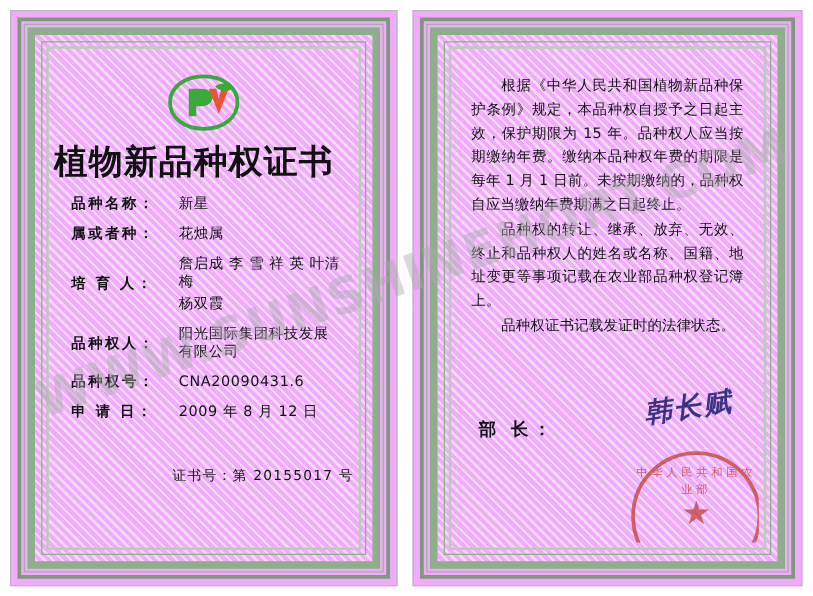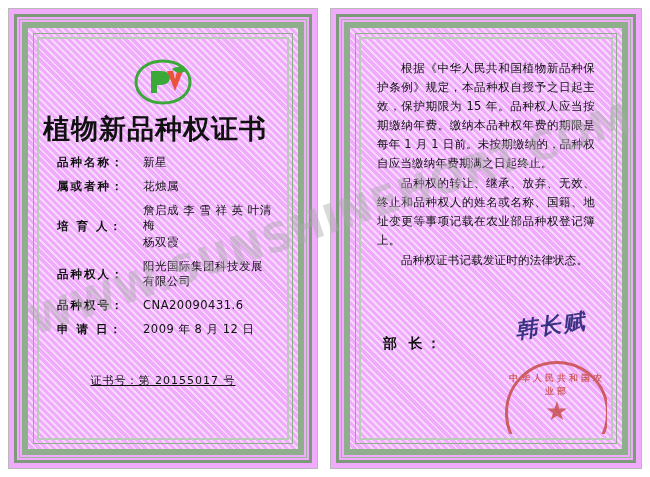--- a/index.html
+++ b/index.html
@@ -129,25 +129,24 @@
   .field-value .sub {
     display: block;
     margin-top: 2px;
   }
 
   .cert-number {
     position: absolute;
     bottom: 46px;
     left: 0;
     right: 0;
-    text-align: center;
+    text-align: right;
     font-size: 11px;
     color: #111;
     letter-spacing: 1px;
-    text-decoration: underline;
   }
 
   
   .body-text {
     position: absolute;
     top: 16px;
     left: 12px;
     right: 12px;
     font-size: 11.5px;
     line-height: 19px;
@@ -196,21 +195,21 @@
     box-sizing: border-box;
   }
   .seal .seal-top {
     position: absolute;
     top: 8px;
     left: 0;
     right: 0;
     text-align: center;
     font-size: 9px;
     letter-spacing: 3px;
-    font-weight: bold;
+    font-weight: normal;
   }
   .seal .seal-star {
     position: absolute;
     top: 34px;
     left: 0;
     right: 0;
     text-align: center;
     font-size: 26px;
     line-height: 26px;
   }

